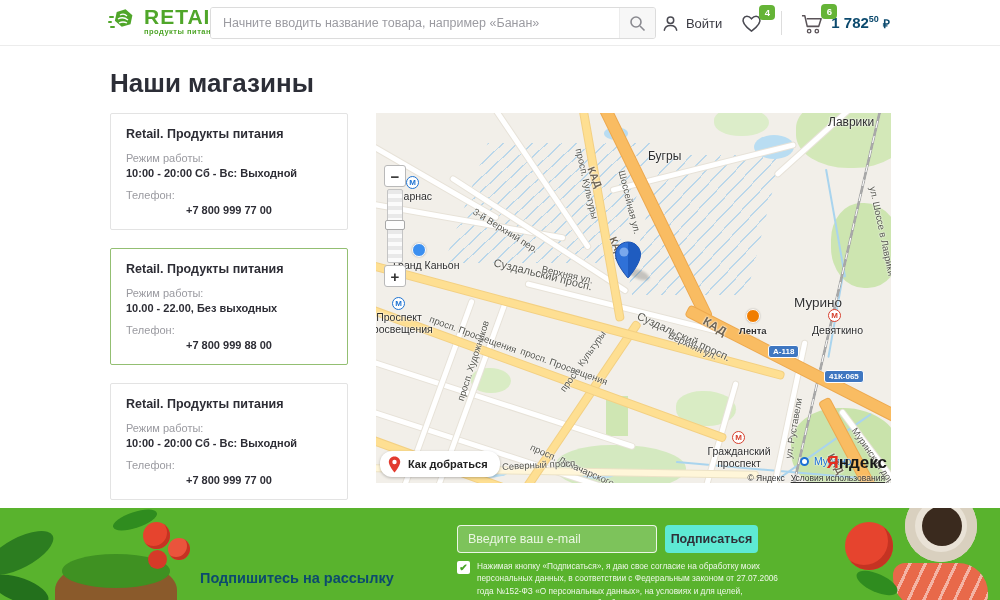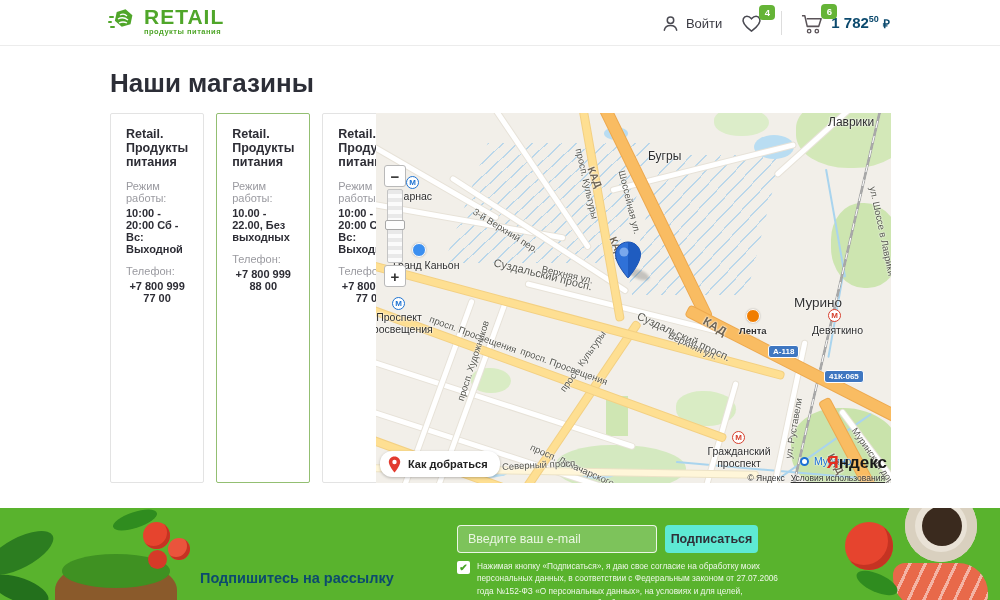--- a/index.html
+++ b/index.html
@@ -28,21 +28,21 @@
   .hdr-divider { width:1px; height:24px; background:#ddd; }
   .cart-price { font-size:15px; font-weight:bold; color:#0c4a6e; white-space:nowrap; }
   .cart-price sup { font-size:9px; }
   .rub { font-size:12px; font-weight:bold; }
 
   
   .page-title { margin:22px 0 14px 110px; font-size:26px; font-weight:bold; color:#2c2e37; }
 
   
   .content { position:relative; margin-left:110px; display:flex; gap:28px; }
-  .store-list { width:238px; display:flex; flex-direction:row; gap:12px; }
+  .store-list { width:238px; display:flex; flex-direction:column; gap:18px; }
   .store-card { border:1px solid #e3e3e3; border-radius:2px; background:#fff; padding:13px 15px; cursor:pointer; }
   .store-card.selected { border-color:#93bf72; }
   .store-name { font-size:12.5px; font-weight:bold; color:#2d2d35; margin-bottom:11px; }
   .store-lbl { font-size:11px; color:#9a9aa0; margin-bottom:3px; }
   .store-val { font-size:11px; font-weight:bold; color:#2d2d35; margin-bottom:10px; }
   .store-val.last { margin-bottom:0;text-align:center; }
 
   
   .map { position:relative; width:515px; height:370px; background:#f2efe9; overflow:hidden; cursor:grab; }
   .mshape { position:absolute; }
@@ -121,20 +121,31 @@
         <rect x="0" y="15" width="4" height="2" rx="1" fill="#50a62a"></rect>
         <rect x="2" y="20" width="5" height="2" rx="1" fill="#50a62a"></rect>
       </svg>
     </span>
     <span class="logo-text">
       <div class="logo-name">RETAIL</div>
       <div class="logo-tag">продукты питания</div>
     </span>
   </div>
 
+  <div class="search-wrap">
+    <input class="search-input" placeholder="Начните вводить название товара, например «Банан»" style="">
+    <button class="search-btn">
+      <span>
+        <svg width="17" height="17" viewBox="0 0 17 17">
+            <circle cx="7" cy="7" r="5" fill="none" stroke="#8a8a90" stroke-width="1.6"></circle>
+            <line x1="11" y1="11" x2="15.5" y2="15.5" stroke="#8a8a90" stroke-width="1.6"></line>
+          </svg>
+      </span>
+    </button>
+  </div>
 
   <div class="hdr-actions">
     <div class="hdr-item">
       <span>
         <svg width="19" height="19" viewBox="0 0 20 20">
             <circle cx="10" cy="6.5" r="3.4" fill="none" stroke="#4a4a52" stroke-width="1.6"></circle>
             <path d="M3.5 17 q1-5 6.5-5 q5.5 0 6.5 5" fill="none" stroke="#4a4a52" stroke-width="1.6" stroke-linecap="round"></path>
           </svg>
       </span>
       <span class="hdr-label">Войти</span>

